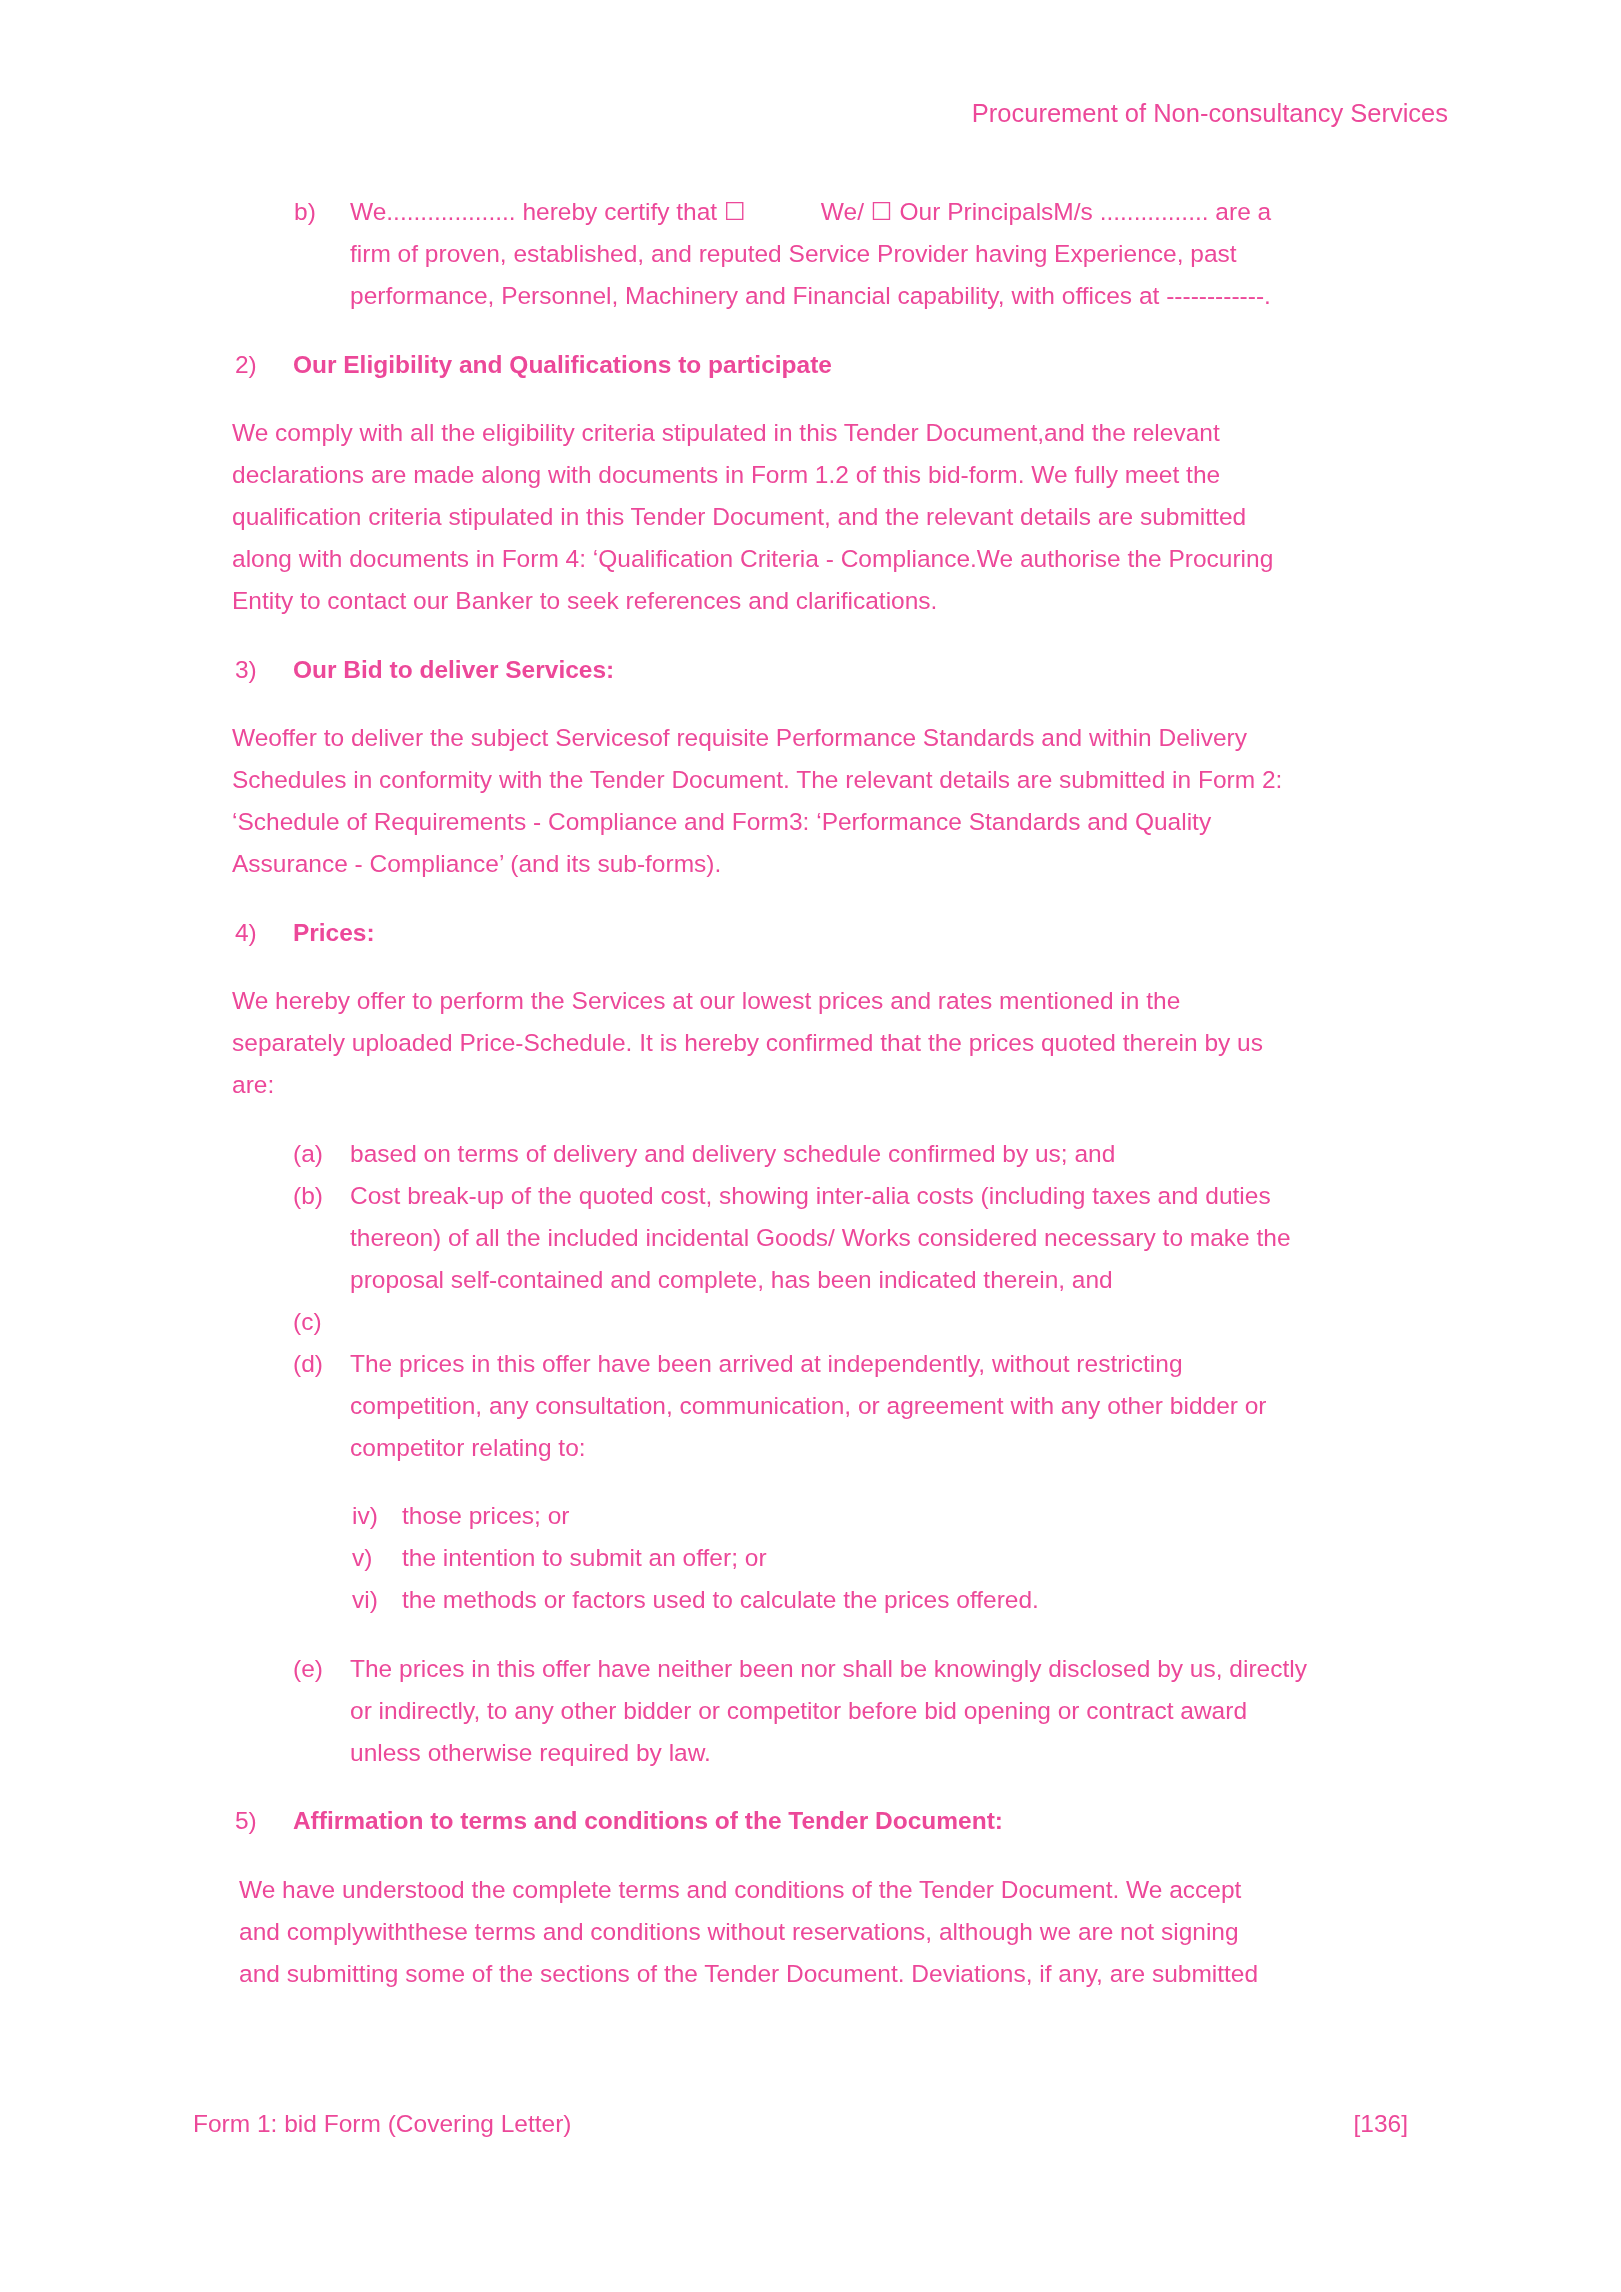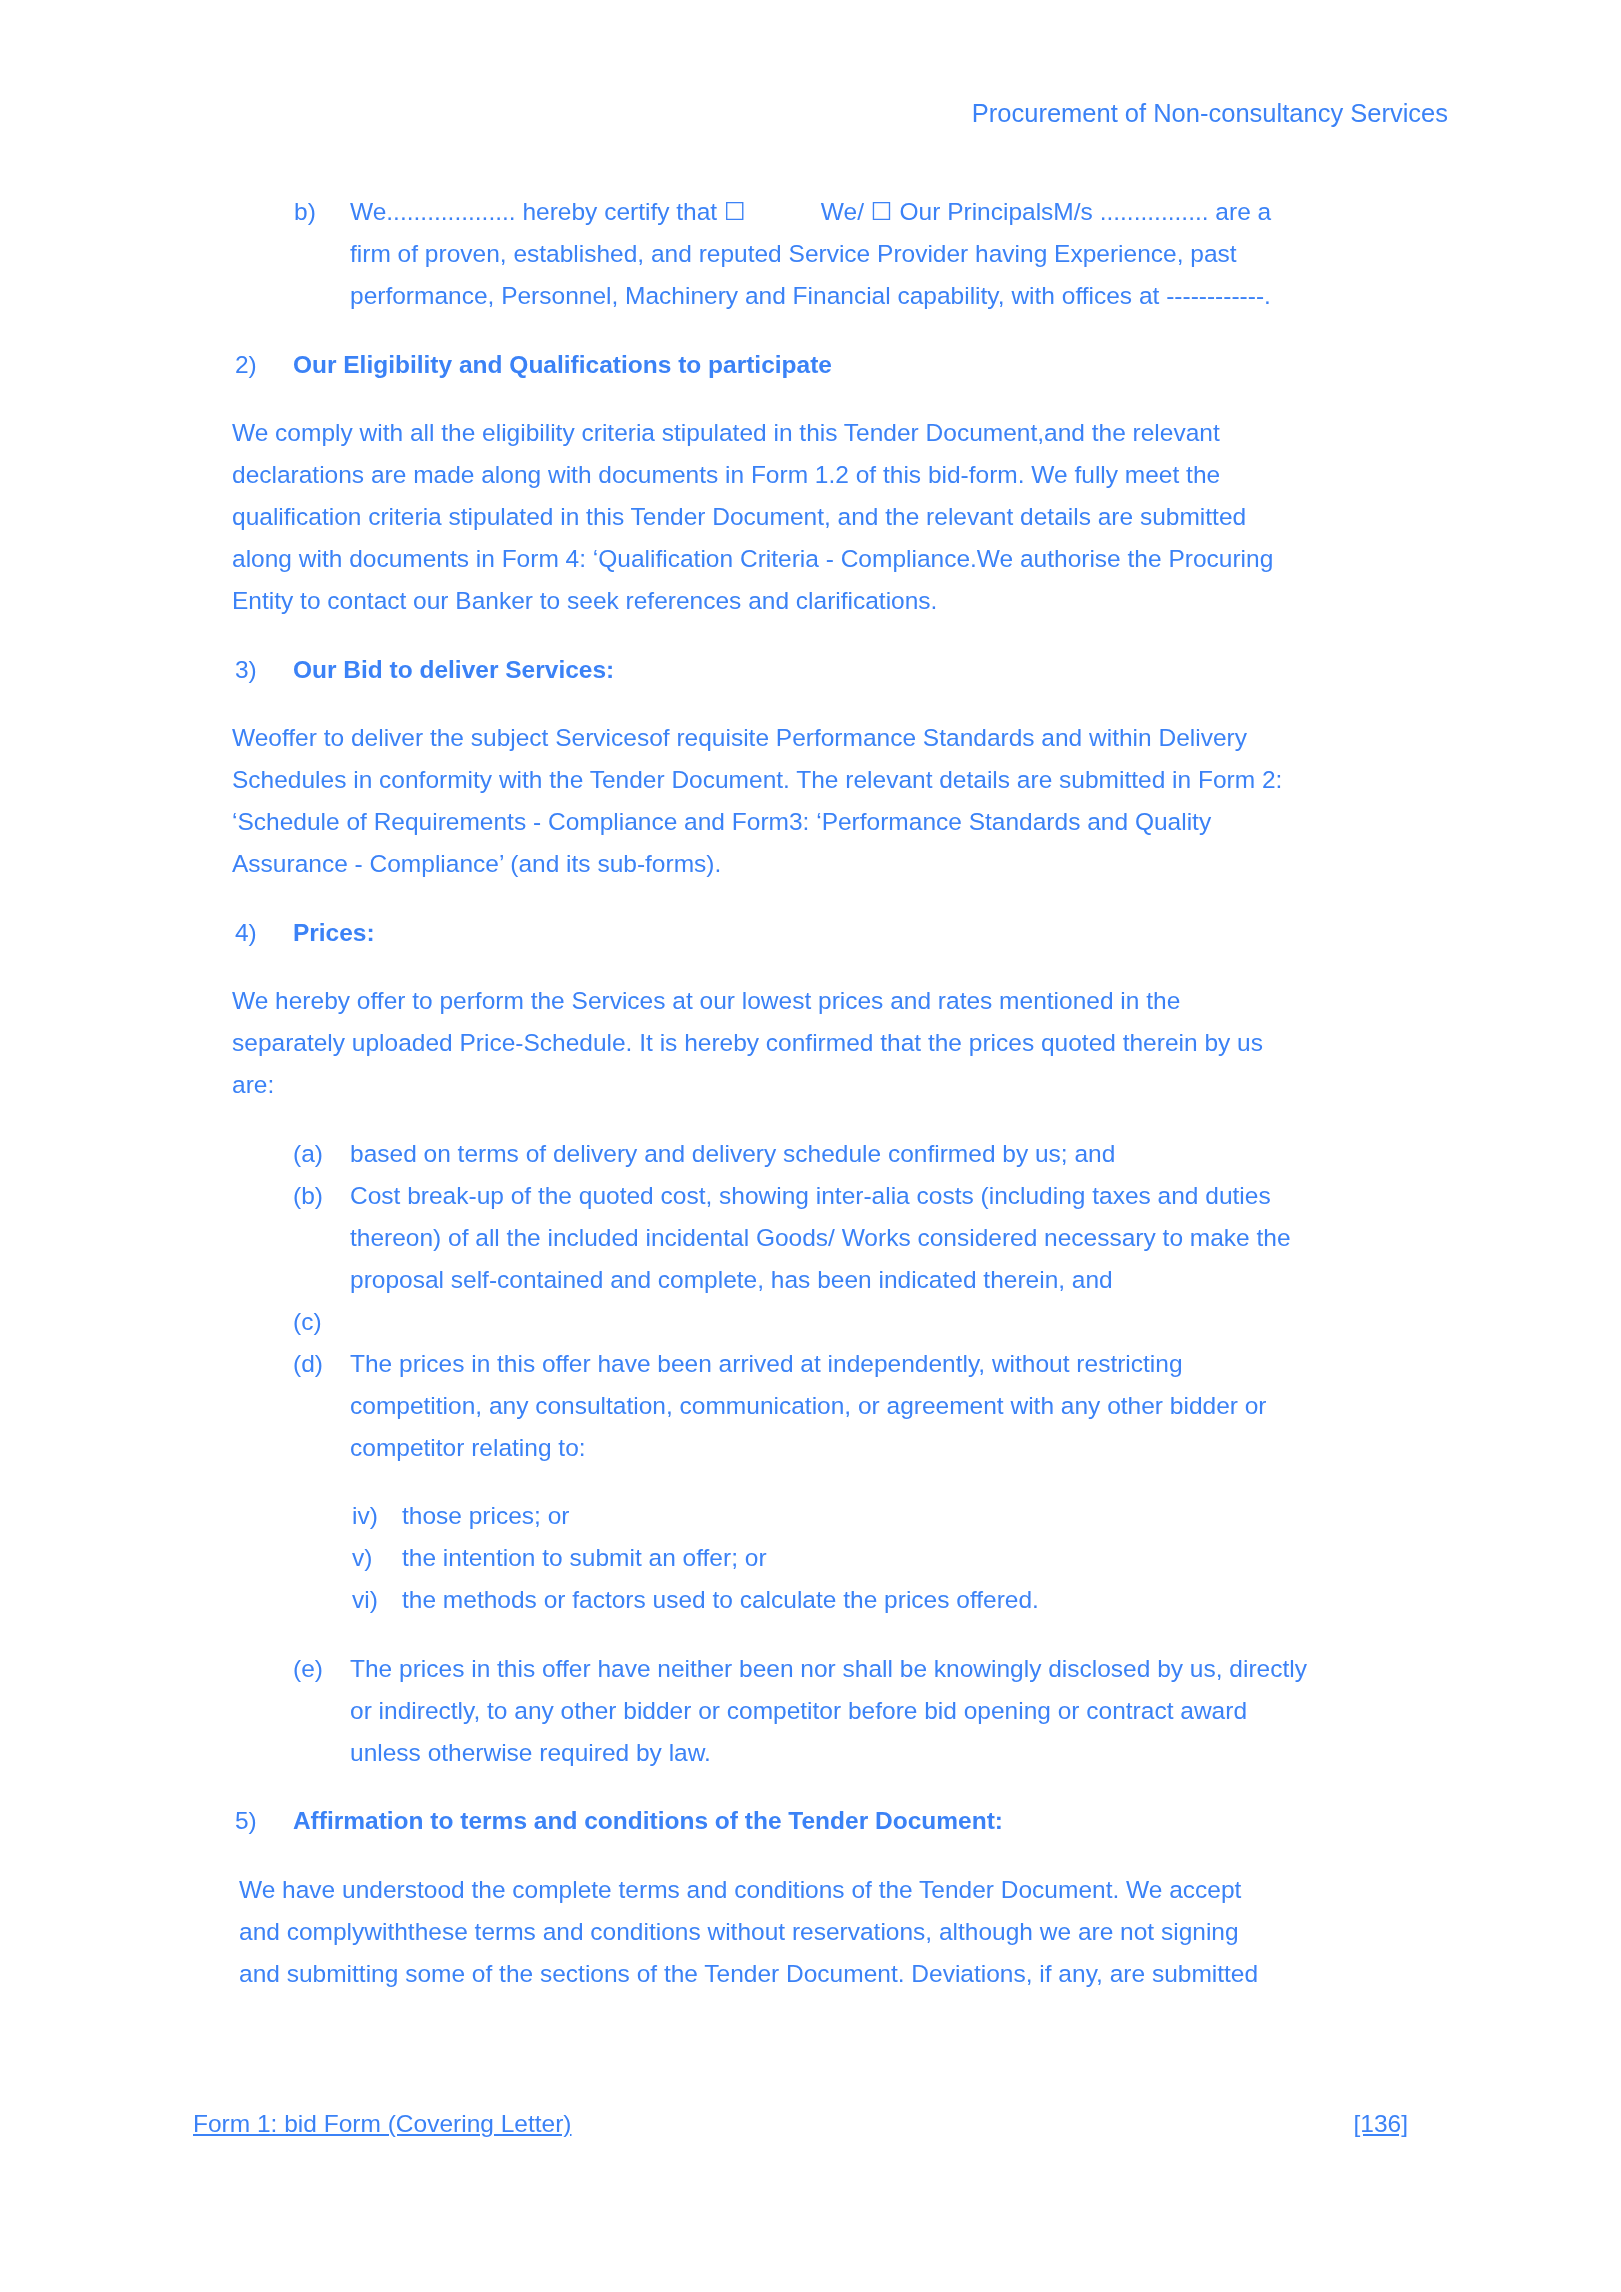--- a/index.html
+++ b/index.html
@@ -1,21 +1,21 @@
 <!DOCTYPE html>
 <html><head>
 <meta charset="utf-8">
 <style>
   html, body { margin: 0; padding: 0; background: #ffffff; }
   .page {
     position: relative;
     width: 1621px;
     height: 2293px;
     background: #ffffff;
-    color: #3b82f6;
+    color: #ec4899;
     font-family: "Liberation Sans", "DejaVu Sans", sans-serif;
     font-size: 24.5px;
     line-height: 42px;
     overflow: hidden;
   }
   .header {
     position: absolute;
     top: 92px;
     right: 173px;
     font-size: 25.5px;
@@ -45,21 +45,20 @@
 
   .p5 { margin-left: 7px; }
 
   .footer {
     position: absolute;
     left: 193px;
     right: 213px;
     top: 2103px;
     display: flex;
     justify-content: space-between;
-    text-decoration: underline;
   }
 </style>
 </head>
 <body>
 
 <div class="page">
 
   <div class="header">Procurement of Non-consultancy Services</div>
 
   <div class="content">

